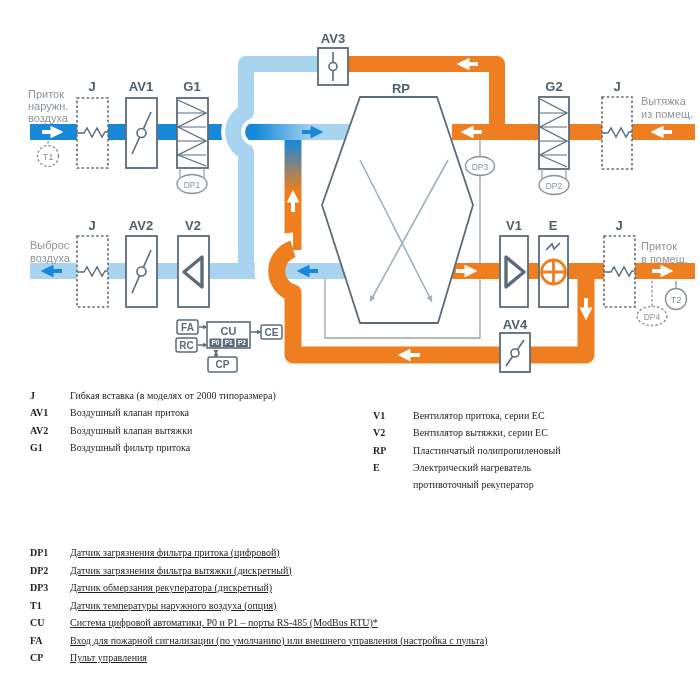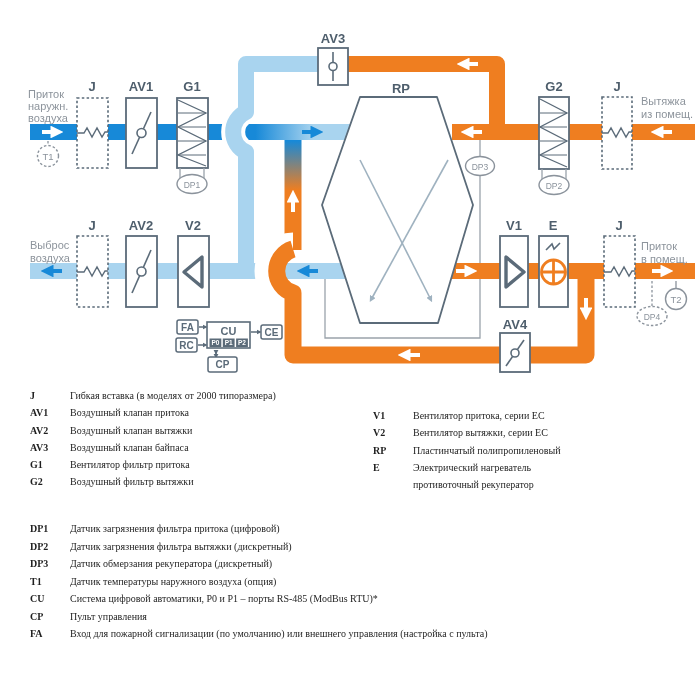--- a/index.html
+++ b/index.html
@@ -6,21 +6,21 @@
   #canvas{position:relative;width:700px;height:700px;background:#fff;overflow:hidden;
           font-family:"Liberation Sans",sans-serif;}
   svg text{font-family:"Liberation Sans",sans-serif;}
   .complabel{font-size:13px;font-weight:bold;fill:#4e5e6c;text-anchor:middle;}
   .caption{font-size:11px;fill:#8d949c;}
   .sensortext{fill:#8b939c;text-anchor:middle;}
   .cutext{font-weight:bold;fill:#5b6b79;text-anchor:middle;}
   .legend{position:absolute;color:#1f1f1f;font-family:"Liberation Serif",serif;font-size:10px;}
   #legend-left{left:30px;top:387px;width:335px;line-height:17.3px;}
   #legend-right{left:373px;top:387px;width:322px;line-height:17.3px;margin-top:20px;}
-  #legend-sensors{left:30px;top:520px;width:665px;line-height:17.5px;}
+  #legend-sensors{left:30px;top:544px;width:665px;line-height:17.5px;text-decoration:underline;}
   .lrow{white-space:nowrap;}
   .lt{display:inline-block;width:40px;font-weight:bold;}
   .ld{}
 </style>
 </head>
 <body>
 
 <div id="canvas">
 
 <svg width="700" height="384" viewBox="0 0 700 384">
@@ -239,38 +239,36 @@
     <text class="caption" x="641" y="250">Приток</text>
     <text class="caption" x="641" y="263">в помещ.</text>
   </g>
 </svg>
 
 
 <div id="legend-left" class="legend">
   <div class="lrow"><span class="lt">J</span><span class="ld">Гибкая вставка (в моделях от 2000 типоразмера)</span></div>
   <div class="lrow"><span class="lt">AV1</span><span class="ld">Воздушный клапан притока</span></div>
   <div class="lrow"><span class="lt">AV2</span><span class="ld">Воздушный клапан вытяжки</span></div>
-  <div class="lrow"><span class="lt">AV3</span><span class="ld">Воздушный клапан байпаса</span></div>
-  <div class="lrow"><span class="lt">G1</span><span class="ld">Вентилятор фильтр притока</span></div>
-  <div class="lrow"><span class="lt">G2</span><span class="ld">Воздушный фильтр вытяжки</span></div>
+  <div class="lrow"><span class="lt">G1</span><span class="ld">Воздушный фильтр притока</span></div>
 </div>
 
 
 <div id="legend-right" class="legend">
   <div class="lrow"><span class="lt">V1</span><span class="ld">Вентилятор притока, серии EC</span></div>
   <div class="lrow"><span class="lt">V2</span><span class="ld">Вентилятор вытяжки, серии EC</span></div>
   <div class="lrow"><span class="lt">RP</span><span class="ld">Пластинчатый полипропиленовый</span></div>
   <div class="lrow"><span class="lt">E</span><span class="ld">Электрический нагреватель</span></div>
   <div class="lrow"><span class="lt"></span><span class="ld">противоточный рекуператор</span></div>
 </div>
 
 
 <div id="legend-sensors" class="legend">
   <div class="lrow"><span class="lt">DP1</span><span class="ld">Датчик загрязнения фильтра притока (цифровой)</span></div>
   <div class="lrow"><span class="lt">DP2</span><span class="ld">Датчик загрязнения фильтра вытяжки (дискретный)</span></div>
   <div class="lrow"><span class="lt">DP3</span><span class="ld">Датчик обмерзания рекуператора (дискретный)</span></div>
   <div class="lrow"><span class="lt">T1</span><span class="ld">Датчик температуры наружного воздуха (опция)</span></div>
   <div class="lrow"><span class="lt">CU</span><span class="ld">Система цифровой автоматики, P0 и P1 – порты RS-485 (ModBus RTU)*</span></div>
+  <div class="lrow"><span class="lt">FA</span><span class="ld">Вход для пожарной сигнализации (по умолчанию) или внешнего управления (настройка с пульта)</span></div>
   <div class="lrow"><span class="lt">CP</span><span class="ld">Пульт управления</span></div>
-  <div class="lrow"><span class="lt">FA</span><span class="ld">Вход для пожарной сигнализации (по умолчанию) или внешнего управления (настройка с пульта)</span></div>
 </div>
 
 </div>
 
 </body></html>

